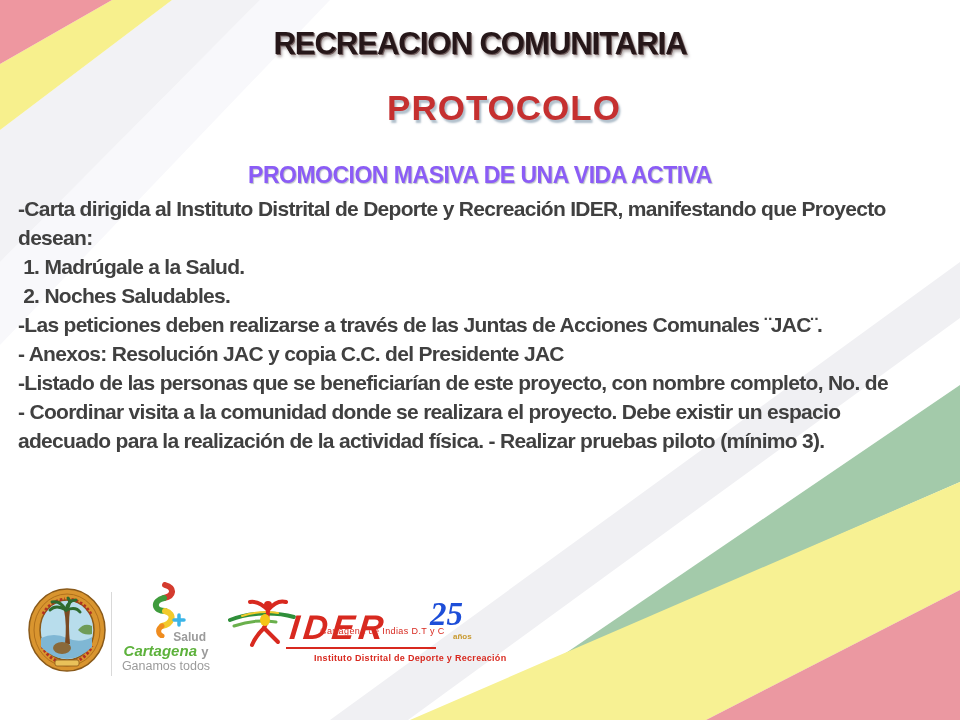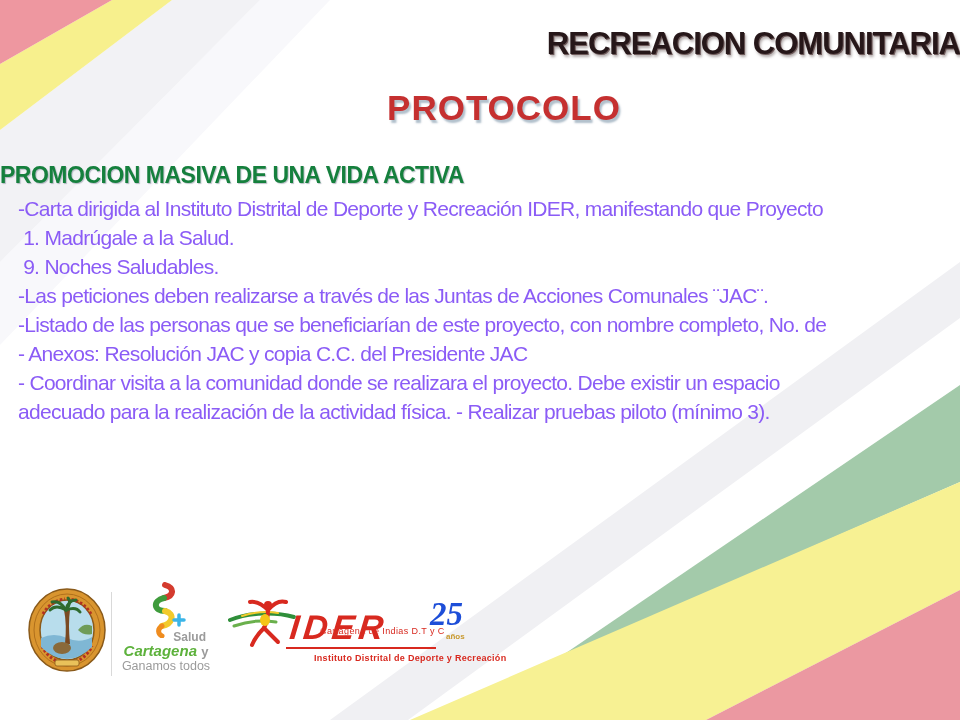--- a/index.html
+++ b/index.html
@@ -5,41 +5,41 @@
   html,body{margin:0;padding:0;background:#888;}
   .slide{
     position:relative;width:960px;height:720px;margin:0 auto;
     background:#ffffff;overflow:hidden;
     font-family:"Liberation Sans",sans-serif;
   }
   svg{display:block;}
   .decor{position:absolute;left:0;top:0;pointer-events:none;}
 
   .title{
-    position:absolute;left:0;top:26px;width:100%;text-align:right;
+    position:absolute;left:0;top:26px;width:100%;text-align:center;
     font-size:31px;font-weight:800;letter-spacing:-1px;color:#261719;
     text-shadow:1px 1px 0 #6e5a5a, 2px 3px 3px rgba(110,95,95,.55);
   }
   .protocol{
     position:absolute;left:4px;top:88px;width:100%;text-align:center;
     font-size:35px;font-weight:700;letter-spacing:1px;color:#c53030;
     text-shadow:2px 3px 2px rgba(150,170,185,.75);
     padding-left:20px;
   }
   .section-heading{
-    position:absolute;left:0;top:162px;width:100%;text-align:left;
-    font-size:23px;font-weight:800;letter-spacing:-0.5px;color:#15803d;
+    position:absolute;left:0;top:162px;width:100%;text-align:center;
+    font-size:23px;font-weight:800;letter-spacing:-0.5px;color:#8b5cf6;
     text-shadow:1px 1px 1px rgba(28,42,70,.3);
   }
   .body-block{
     position:absolute;left:18px;top:194px;width:930px;
   }
   .body-line{
-    font-size:21px;font-weight:400;letter-spacing:-0.7px;line-height:29px;
-    color:#8b5cf6;white-space:pre-wrap;
+    font-size:21px;font-weight:700;letter-spacing:-0.7px;line-height:29px;
+    color:#404040;white-space:pre-wrap;
   }
 
   .footer{position:absolute;left:0;top:580px;width:500px;height:110px;}
   .divider{
     position:absolute;left:111px;top:12px;width:1px;height:84px;background:#d9d9d9;
   }
   .seal{position:absolute;left:28px;top:8px;}
 
   .gana{position:absolute;left:116px;top:2px;width:100px;height:104px;text-align:center;}
   .gana .ribbon{margin:0 auto;}
@@ -62,21 +62,21 @@
   .ider-underline{position:absolute;left:58px;top:51px;width:150px;height:2px;background:#d8291f;}
   .ider-bottom{
     position:absolute;left:62px;top:57px;font-size:9px;font-weight:800;color:#d8291f;
     letter-spacing:0.3px;white-space:nowrap;padding-left:24px;
   }
   .ider-25{
     position:absolute;left:202px;top:2px;font-size:33px;font-weight:700;font-style:italic;
     font-family:"Liberation Serif",serif;color:#1d4ed8;line-height:33px;
   }
   .ider-25-label{
-    position:absolute;left:218px;top:36px;font-size:8px;font-weight:700;color:#c8992e;text-align:right;
+    position:absolute;left:225px;top:36px;font-size:8px;font-weight:700;color:#c8992e;text-align:right;
   }
 </style>
 </head>
 <body>
 
 <div class="slide">
 
   <svg class="decor" width="960" height="720" viewBox="0 0 960 720" aria-hidden="true">
 
     <polygon points="260,0 330,0 0,345 0,262" fill="#f8f8fb"></polygon>
@@ -89,25 +89,26 @@
     <polygon points="410,720 960,482 960,590 706,720" fill="#f7f193"></polygon>
     <polygon points="706,720 960,590 960,720" fill="#eb98a1"></polygon>
   </svg>
 
   <div class="title">RECREACION COMUNITARIA</div>
   <div class="protocol">PROTOCOLO</div>
   <div class="section-heading">PROMOCION MASIVA DE UNA VIDA ACTIVA</div>
 
   <div class="body-block">
     <div class="body-line">-Carta dirigida al Instituto Distrital de Deporte y Recreación IDER, manifestando que Proyecto</div>
+    <div class="body-line">desean:</div>
     <div class="body-line"> 1. Madrúgale a la Salud.</div>
-    <div class="body-line"> 9. Noches Saludables.</div>
+    <div class="body-line"> 2. Noches Saludables.</div>
     <div class="body-line">-Las peticiones deben realizarse a través de las Juntas de Acciones Comunales ¨JAC¨.</div>
+    <div class="body-line">- Anexos: Resolución JAC y copia C.C. del Presidente JAC</div>
     <div class="body-line">-Listado de las personas que se beneficiarían de este proyecto, con nombre completo, No. de</div>
-    <div class="body-line">- Anexos: Resolución JAC y copia C.C. del Presidente JAC</div>
     <div class="body-line">- Coordinar visita a la comunidad donde se realizara el proyecto. Debe existir un espacio</div>
     <div class="body-line">adecuado para la realización de la actividad física. - Realizar pruebas piloto (mínimo 3).</div>
   </div>
 
   <div class="footer">
 
     <svg class="seal" width="78" height="84" viewBox="0 0 78 84" aria-hidden="true">
       <ellipse cx="39" cy="42" rx="38" ry="41" fill="#d9952f" stroke="#8a5a1a" stroke-width="1.5"></ellipse>
       <ellipse cx="39" cy="42" rx="33" ry="36" fill="none" stroke="#b0701c" stroke-width="1"></ellipse>
       <ellipse cx="39" cy="42" rx="27" ry="30" fill="#b8ddec" stroke="#8a5a1a" stroke-width="1.5"></ellipse>

